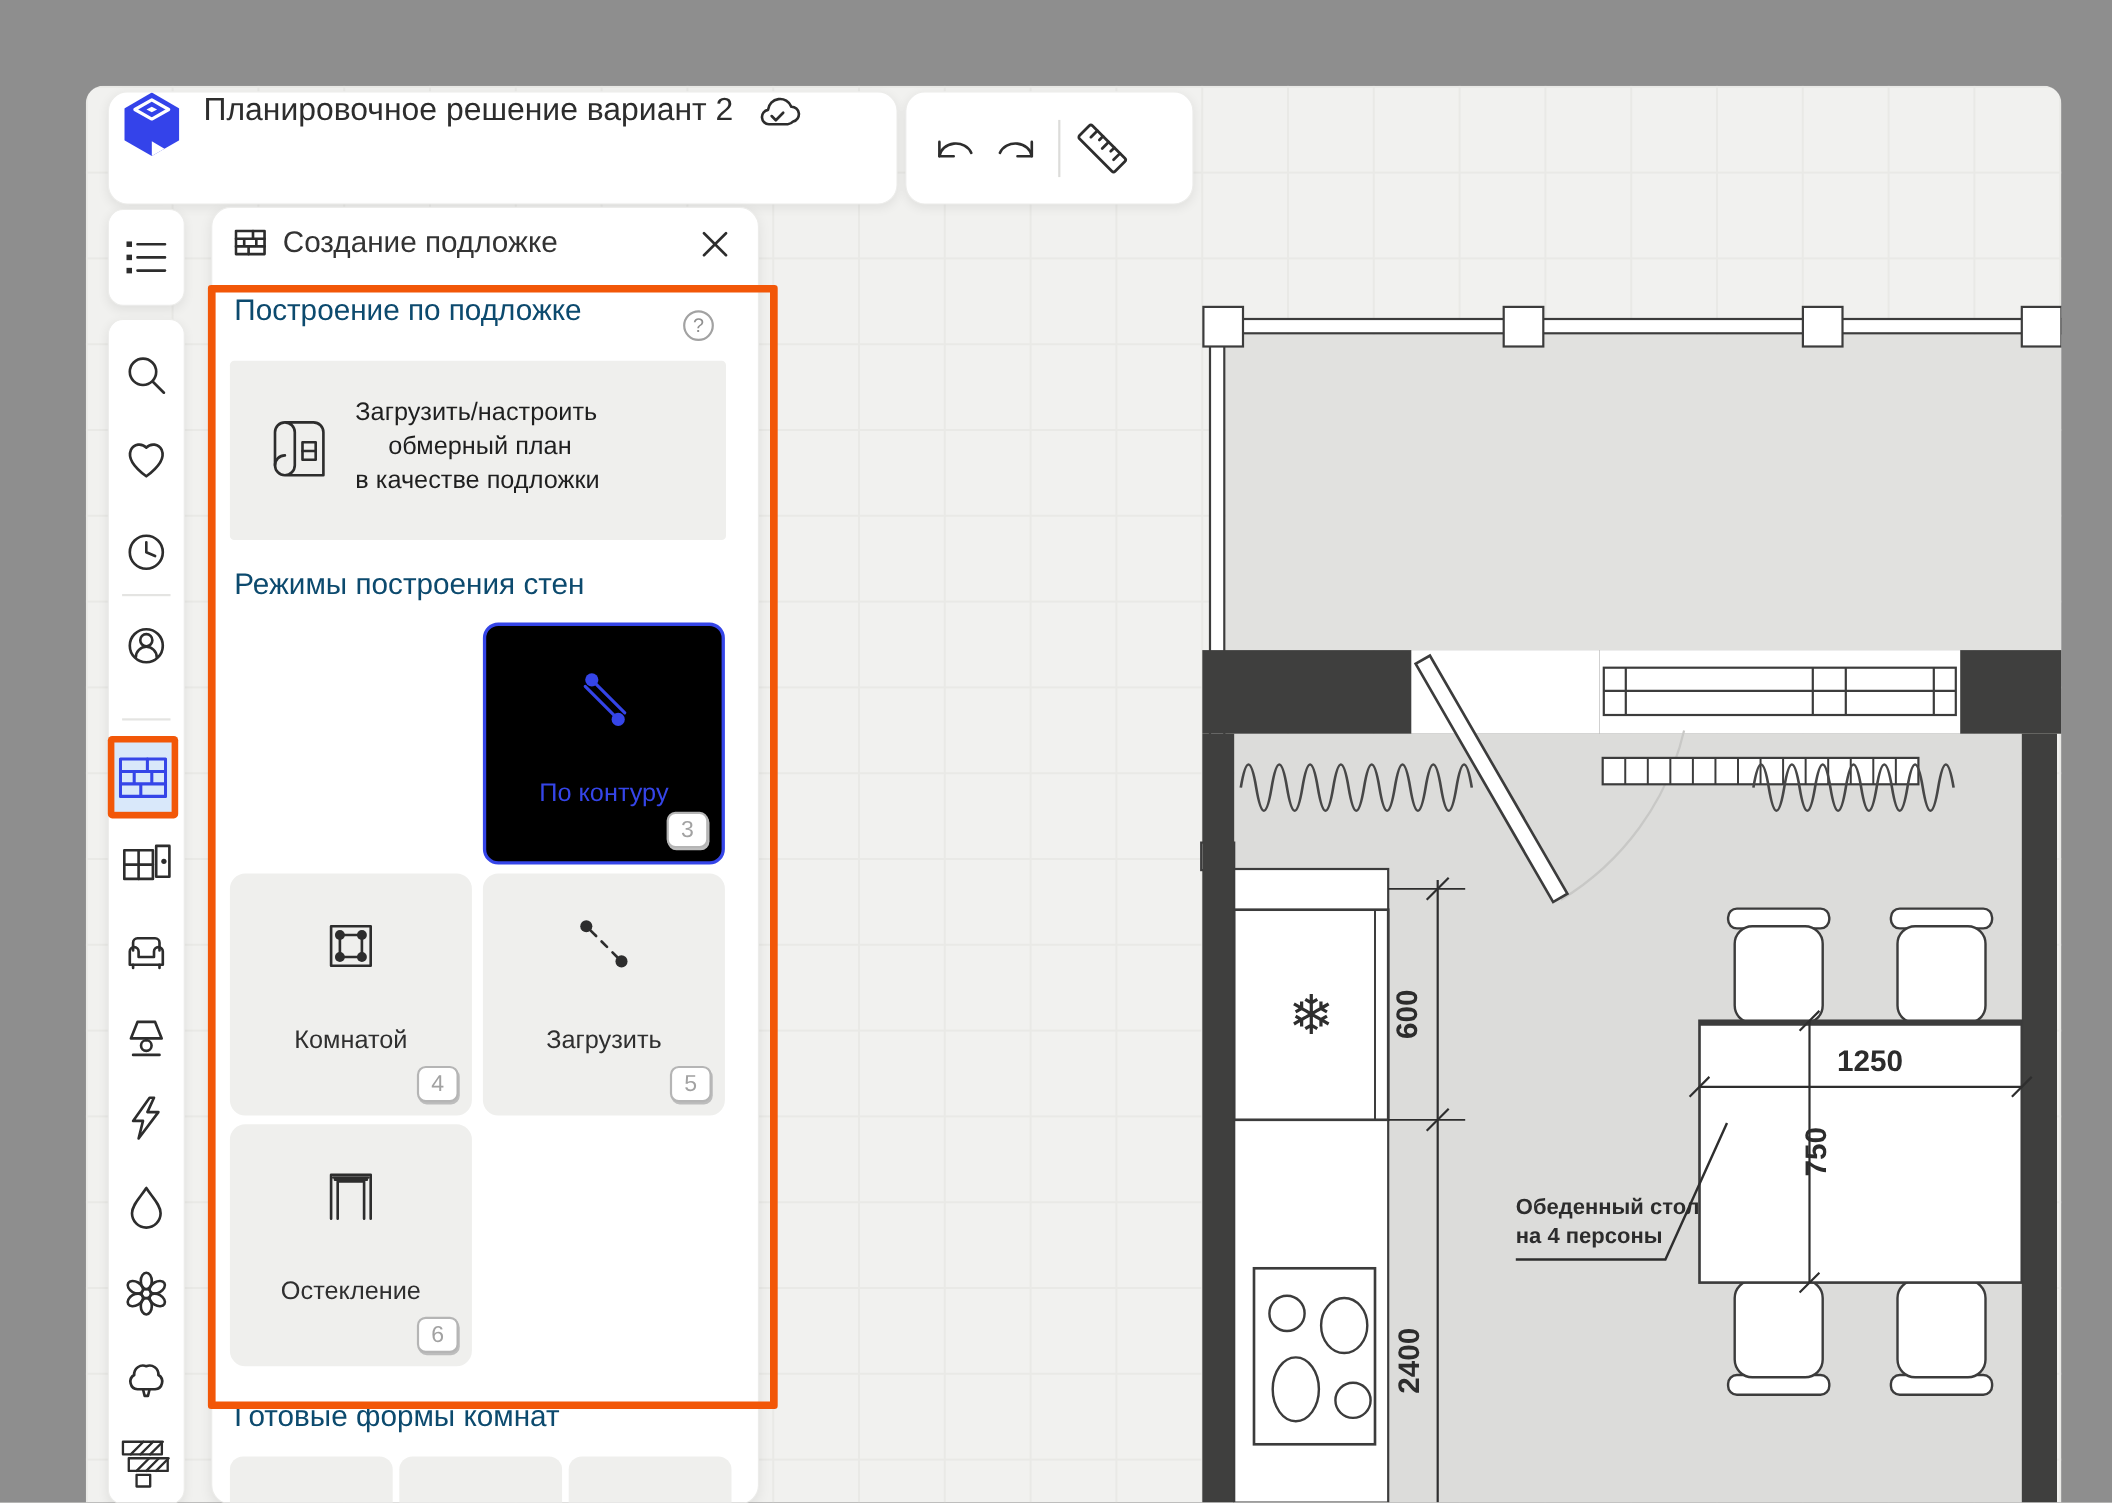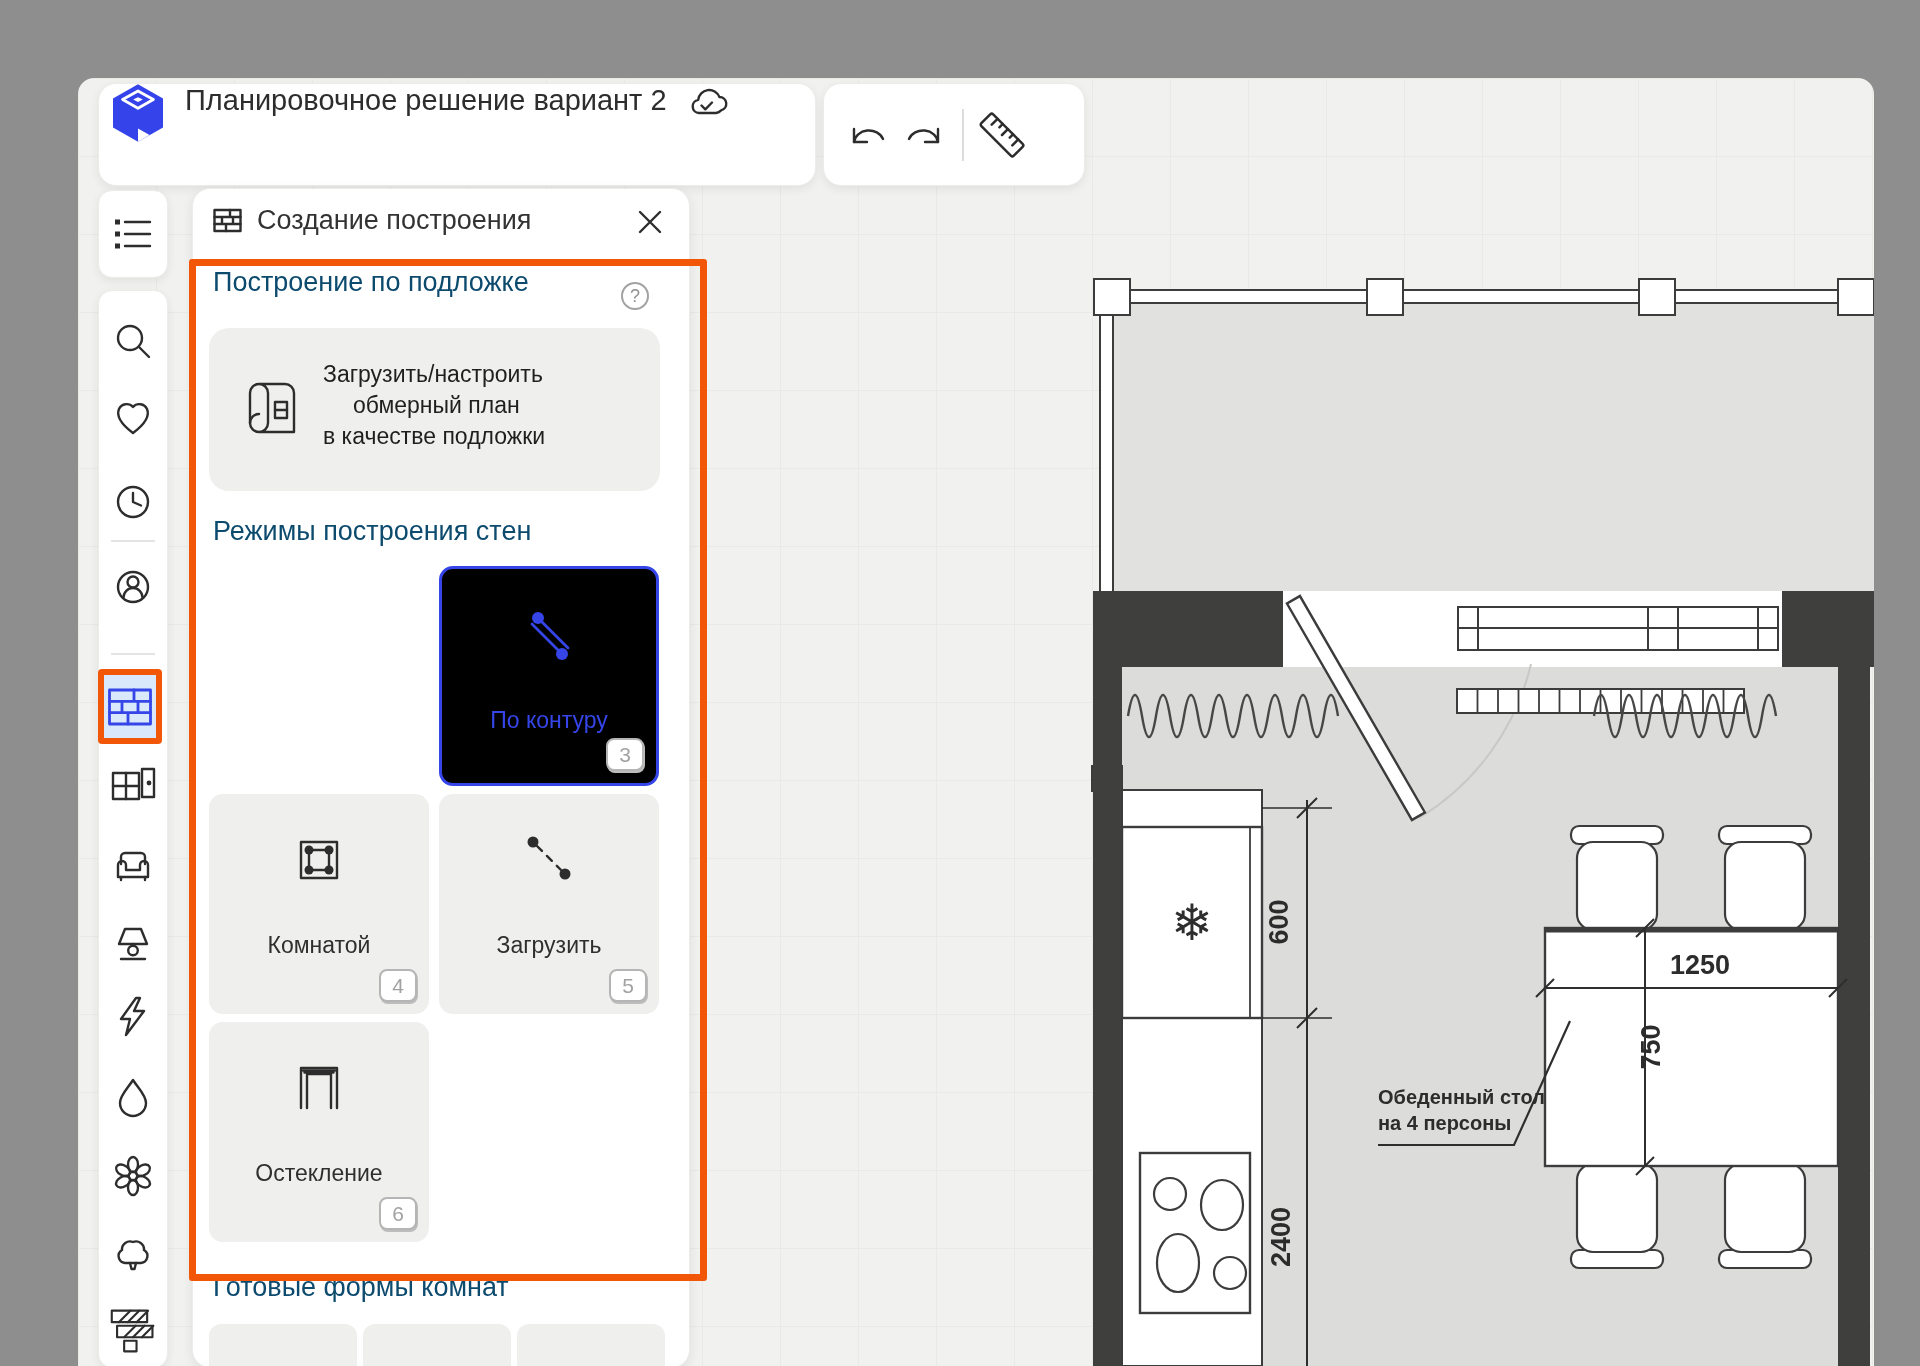--- a/index.html
+++ b/index.html
@@ -43,21 +43,21 @@
   
   #rooms-panel{left:192px;top:188px;width:496px;height:1178px;background:#fff;border:1px solid #ececea;
     border-radius:18px;box-shadow:0 3px 12px rgba(0,0,0,0.08);overflow:visible;}
   #panel-header{position:absolute;left:20px;top:16px;display:flex;align-items:center;}
   #panel-title{font-size:27px;color:#333;margin-left:14px;}
   #panel-close{position:absolute;right:24px;top:18px;width:30px;height:30px;display:flex;align-items:center;justify-content:center;cursor:pointer;}
   #orange-frame{position:absolute;left:-4px;top:70px;width:504px;height:1008px;border:7px solid #f25708;border-radius:3px;pointer-events:none;z-index:5;}
   .sect-head{position:absolute;left:20px;font-size:27px;color:#0c4a6e;}
   #help-circle{position:absolute;left:428px;top:93px;width:28px;height:28px;border:2px solid #a2a2a2;border-radius:50%;
     color:#8f8f8f;font-size:18px;display:flex;align-items:center;justify-content:center;box-sizing:border-box;cursor:pointer;}
-  #load-btn{position:absolute;left:16px;top:139px;width:451px;height:163px;background:#efefed;border-radius:20px;cursor:pointer;}
+  #load-btn{position:absolute;left:16px;top:139px;width:451px;height:163px;background:#efefed;border-radius:4px;cursor:pointer;}
   #load-icon{position:absolute;left:36px;top:52px;}
   .load-line{position:absolute;left:114px;font-size:23px;color:#1f1f1f;line-height:31px;white-space:nowrap;}
   .mode-card{position:absolute;width:220px;height:220px;background:#efefed;border-radius:14px;cursor:pointer;box-sizing:border-box;}
   .mode-card.selected{background:#000000;border:3px solid #3545e8;}
   .mode-icon{position:absolute;left:78px;top:34px;width:64px;height:64px;}
   .mode-label{position:absolute;left:0;top:138px;width:100%;text-align:center;font-size:23px;color:#2f2f2f;}
   .mode-card.selected .mode-label{color:#3545e8;}
   .key-badge{position:absolute;right:12px;bottom:12px;width:34px;height:29px;background:#fff;border:2px solid #b5b5b5;
     border-radius:8px;color:#a2a2a2;font-size:21px;display:flex;align-items:center;justify-content:center;
     box-shadow:1px 2px 0 #bdbdbd;}
@@ -322,21 +322,21 @@
     </svg>
   </div>
 </div>
 
 <div id="rooms-panel" class="abs">
   <div id="panel-header">
     <svg width="30" height="28" viewBox="0 0 30 28">
       <rect class="ic" x="1.5" y="3" width="26" height="21"></rect>
       <path class="ic" d="M1.5 10 H27.5 M1.5 17 H27.5 M17 3 V10 M9 10 V17 M20 10 V17 M13 17 V24"></path>
     </svg>
-    <span id="panel-title">Создание построения</span>
+    <span id="panel-title">Создание подложке</span>
   </div>
   <div id="panel-close">
     <svg width="26" height="26" viewBox="0 0 26 26">
         <path class="ic" d="M3 3 L23 23 M23 3 L3 23"></path>
       </svg>
   </div>
 
   <div id="orange-frame"></div>
 
   <div class="sect-head" style="top:78px;">Построение по подложке</div>

